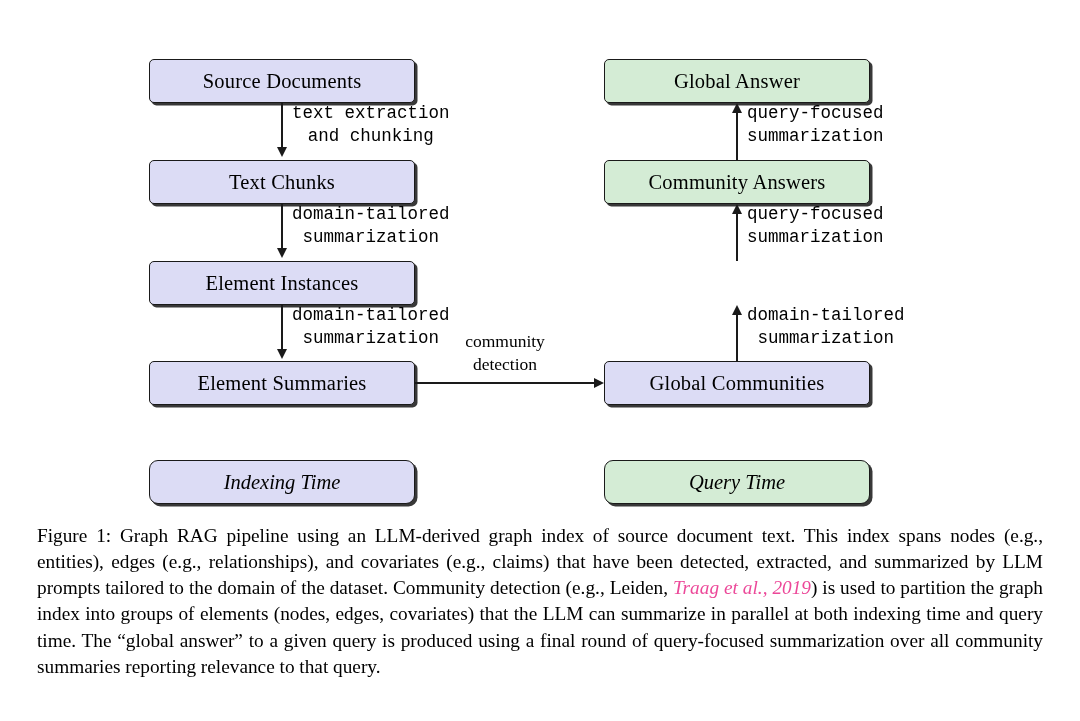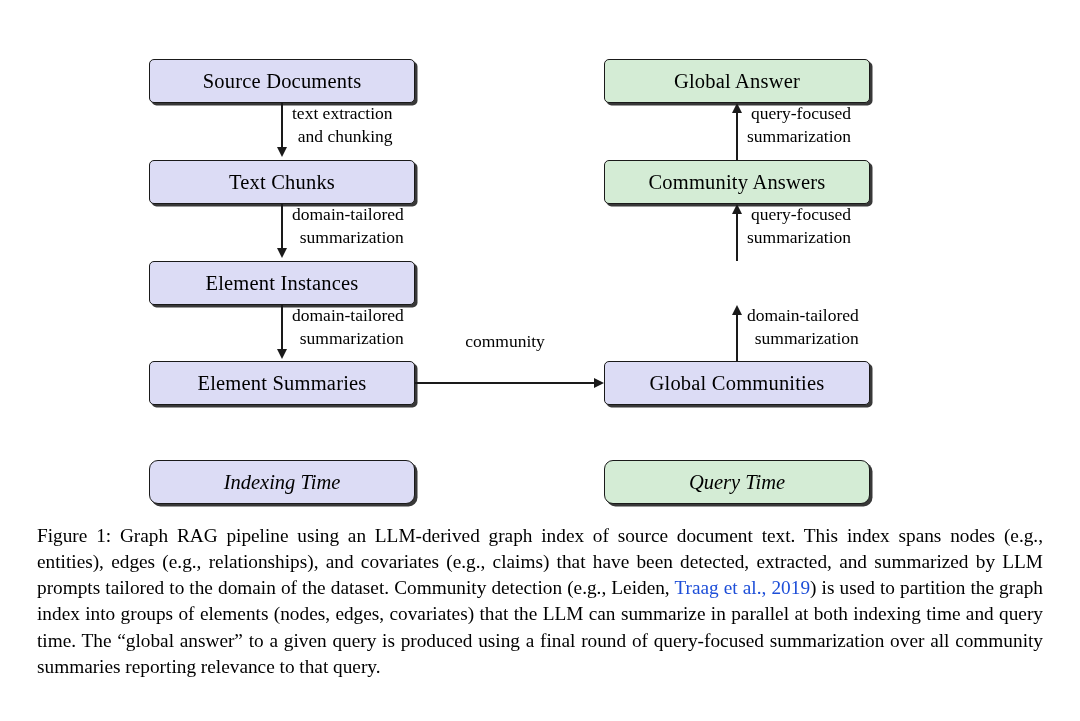--- a/index.html
+++ b/index.html
@@ -43,21 +43,21 @@
     position:absolute;width:0;height:0;
     border-top:5px solid transparent;border-bottom:5px solid transparent;
     border-left:10px solid #1a1a1a;
   }
 
   
   .edge-label{
     position:absolute;font-size:17.5px;line-height:1.33;
     white-space:nowrap;color:#000;
   }
-  .edge-label.left-side{text-align:right;}
+  .edge-label.left-side{text-align:center;font-family:Liberation Mono, monospace;}
   .edge-label.centered{text-align:center;}
 
   
   .legend-box{
     position:absolute;top:460px;height:44px;
     border:1.6px solid #1a1a1a;border-radius:9px;box-sizing:border-box;
     display:flex;align-items:center;justify-content:center;
     font-style:italic;font-size:20.5px;
     box-shadow:2.5px 2.5px 0 rgba(0,0,0,.78);
   }
@@ -69,21 +69,21 @@
     font-weight:bold;font-size:20.5px;
   }
 
   
   .caption{
     position:absolute;left:37px;top:523px;width:1006px;
     font-size:19.3px;line-height:1.355;
     text-align:justify;text-justify:inter-word;
     hyphens:none;
   }
-  .cite{color:#1d4ed8;}
+  .cite{color:#ec4899;font-style:italic;}
 </style>
 </head>
 <body>
 
 <div class="figure">
 
   <div class="node indexing col-left r1">Source Documents</div>
   <div class="node indexing col-left r2">Text Chunks</div>
   <div class="node indexing col-left r3">Element Instances</div>
   <div class="node indexing col-left r4">Element Summaries</div>
@@ -131,20 +131,21 @@
   <div class="head-up" style="left:731.5px;top:305px;"></div>
   <div class="edge-label left-side" style="left:747px;top:304px;">
     <div>domain-tailored</div>
     <div>summarization</div>
   </div>
 
   <div class="hline" style="left:415px;top:382px;width:180px;"></div>
   <div class="head-right" style="left:594px;top:378px;"></div>
   <div class="edge-label centered" style="left:425px;top:330px;width:160px;">
     <div>community</div>
+    <div>detection</div>
   </div>
 
   <div class="legend-box legend-left">Indexing Time</div>
   <div class="legend-box legend-right">Query Time</div>
 
   <div class="caption"><span>Figure 1: Graph RAG pipeline using an LLM-derived graph index of source document text. This index spans nodes (e.g., entities), edges (e.g., relationships), and covariates (e.g., claims) that have been detected, extracted, and summarized by LLM prompts tailored to the domain of the dataset. Community detection (e.g., Leiden, </span><span class="cite">Traag et al., 2019</span><span>) is used to partition the graph index into groups of elements (nodes, edges, covariates) that the LLM can summarize in parallel at both indexing time and query time. The “global answer” to a given query is produced using a final round of query-focused summarization over all community summaries reporting relevance to that query.</span></div>
 
 </div>
 
 </body></html>

